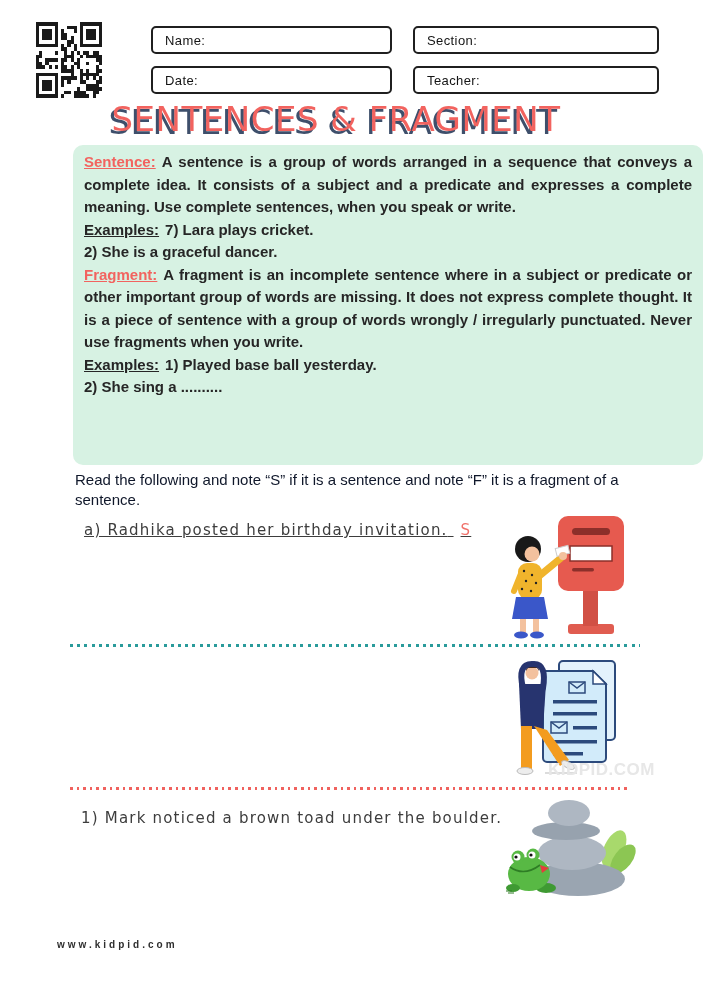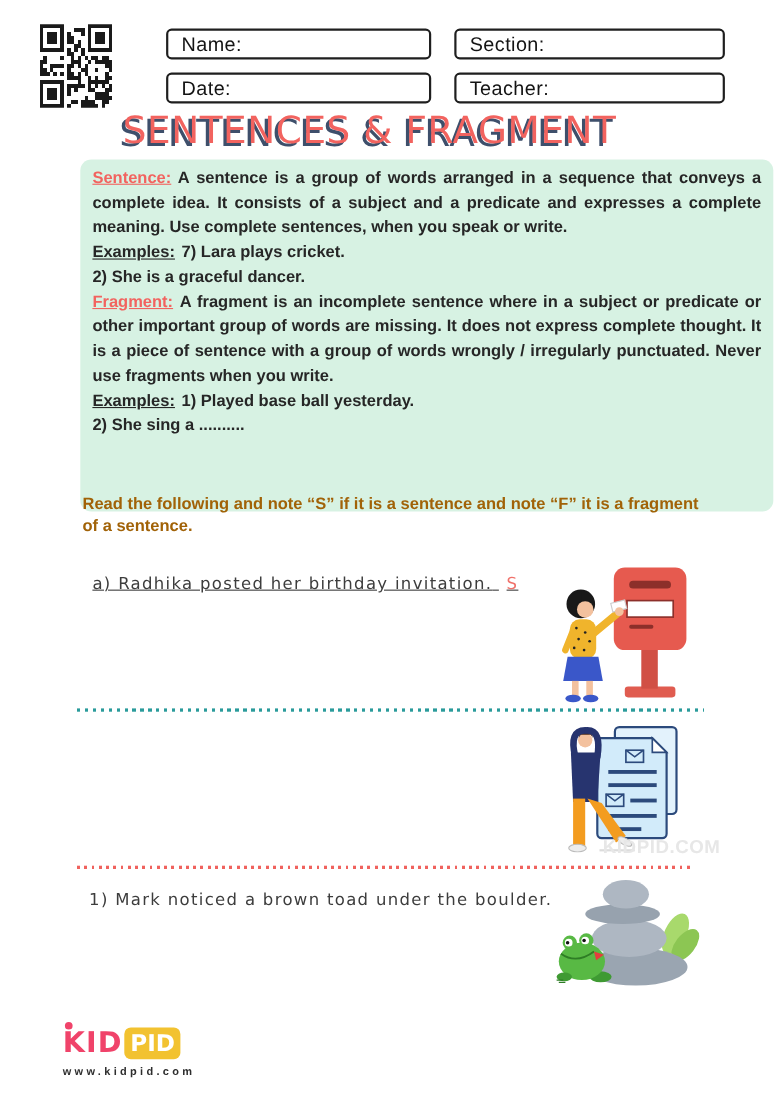--- a/index.html
+++ b/index.html
@@ -7,41 +7,41 @@
         font-family:"Liberation Sans",sans-serif;}
 
   
   .qr{position:absolute;left:36px;top:22px;width:66px;height:76px;}
   .field{position:absolute;height:28px;border:2px solid #1f1f1f;border-radius:5px;background:#fff;
          display:flex;align-items:center;padding-left:12px;box-sizing:border-box;}
   .f-name{left:151px;top:26px;width:241px;}
   .f-section{left:413px;top:26px;width:246px;}
   .f-date{left:151px;top:66px;width:241px;}
   .f-teacher{left:413px;top:66px;width:246px;}
-  .field-label{font-size:18px;color:#141414;letter-spacing:.4px;}
+  .field-label{font-size:13px;color:#141414;letter-spacing:.4px;}
 
   .title{position:absolute;left:0;top:99px;width:672px;margin:0;text-align:center;
          font-size:34px;font-weight:400;letter-spacing:.5px;color:#F2635F;
          text-shadow:-3px 3px 0 #3E4F6B;font-family:"DejaVu Sans","Liberation Sans",sans-serif;}
 
   
   .defbox{position:absolute;left:73px;top:145px;width:630px;height:320px;background:#D7F2E3;
           border-radius:10px;padding:6px 11px;box-sizing:border-box;
           font-size:15px;font-weight:700;line-height:22.5px;color:#262626;}
   .defbox p{margin:0;}
   .para{text-align:justify;text-align-last:left;}
   .term{text-decoration:underline;margin-right:6px;}
   .term.red{color:#F2635F;}
   .term.dark{color:#262626;}
   .indent{margin-left:98px;}
   .gap{margin-top:16px;}
 
   
-  .instruction{position:absolute;left:75px;top:449px;width:566px;margin:0;
-               font-size:15px;font-weight:700;line-height:20px;color:#a16207;}
+  .instruction{position:absolute;left:75px;top:470px;width:566px;margin:0;
+               font-size:15px;font-weight:400;line-height:20px;color:#0f172a;}
   .question{position:absolute;font-family:"DejaVu Sans","Liberation Sans",sans-serif;
             font-size:15px;letter-spacing:1.2px;color:#3d3d3d;white-space:nowrap;}
   .qa{left:84px;top:521px;text-decoration:underline;}
   .qb{left:87px;top:672px;}
   .q1{left:81px;top:809px;}
   .answer{margin-left:7px;}
   .coral{color:#F0716A;}
   .blank{color:#ec4899;letter-spacing:0;margin-left:40px;}
 
   
@@ -207,21 +207,17 @@
     <circle cx="20" cy="60" r="1.6" fill="#111111"></circle>
     <circle cx="36" cy="58" r="3.5" fill="#ffffff"></circle>
     <circle cx="35" cy="58" r="1.6" fill="#111111"></circle>
     <path d="M14 70 Q28 80 44 68" fill="none" stroke="#2E7D25" stroke-width="1.6"></path>
     <path d="M44 68 l9 3 l-7 5 z" fill="#E33D3D"></path>
     <ellipse cx="17" cy="91" rx="7" ry="4" fill="#3F9A33"></ellipse>
     <path d="M10 94 h6 M12 96 h6" stroke="#2E7D25" stroke-width="1.2"></path>
   </svg>
 
   <div class="logo">
-    <div class="logo-row">
-      <span class="logo-kid">KID</span>
-      <span class="logo-pid">PID</span>
-    </div>
     <div class="logo-url">www.kidpid.com</div>
   </div>
 
 
 </div>
 
 </body></html>

